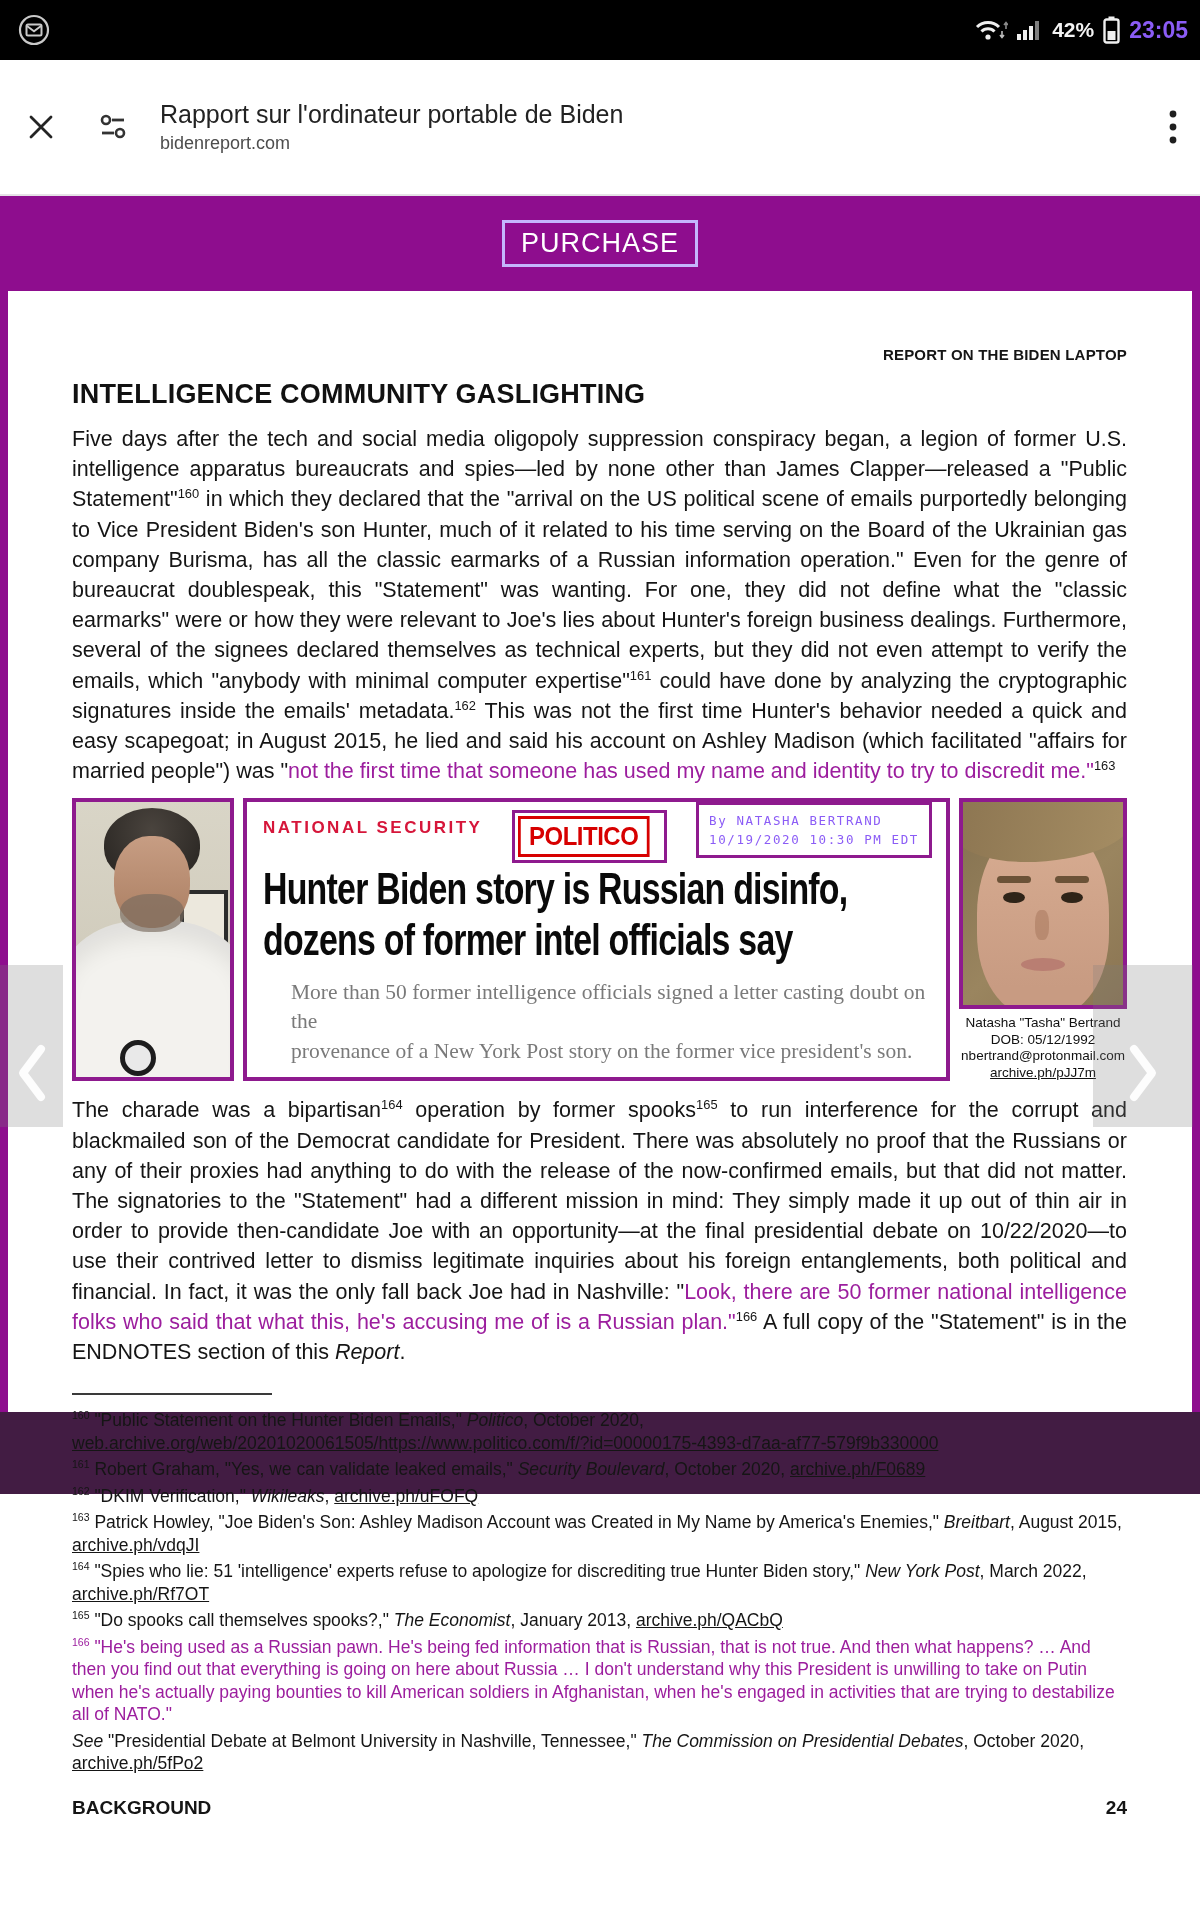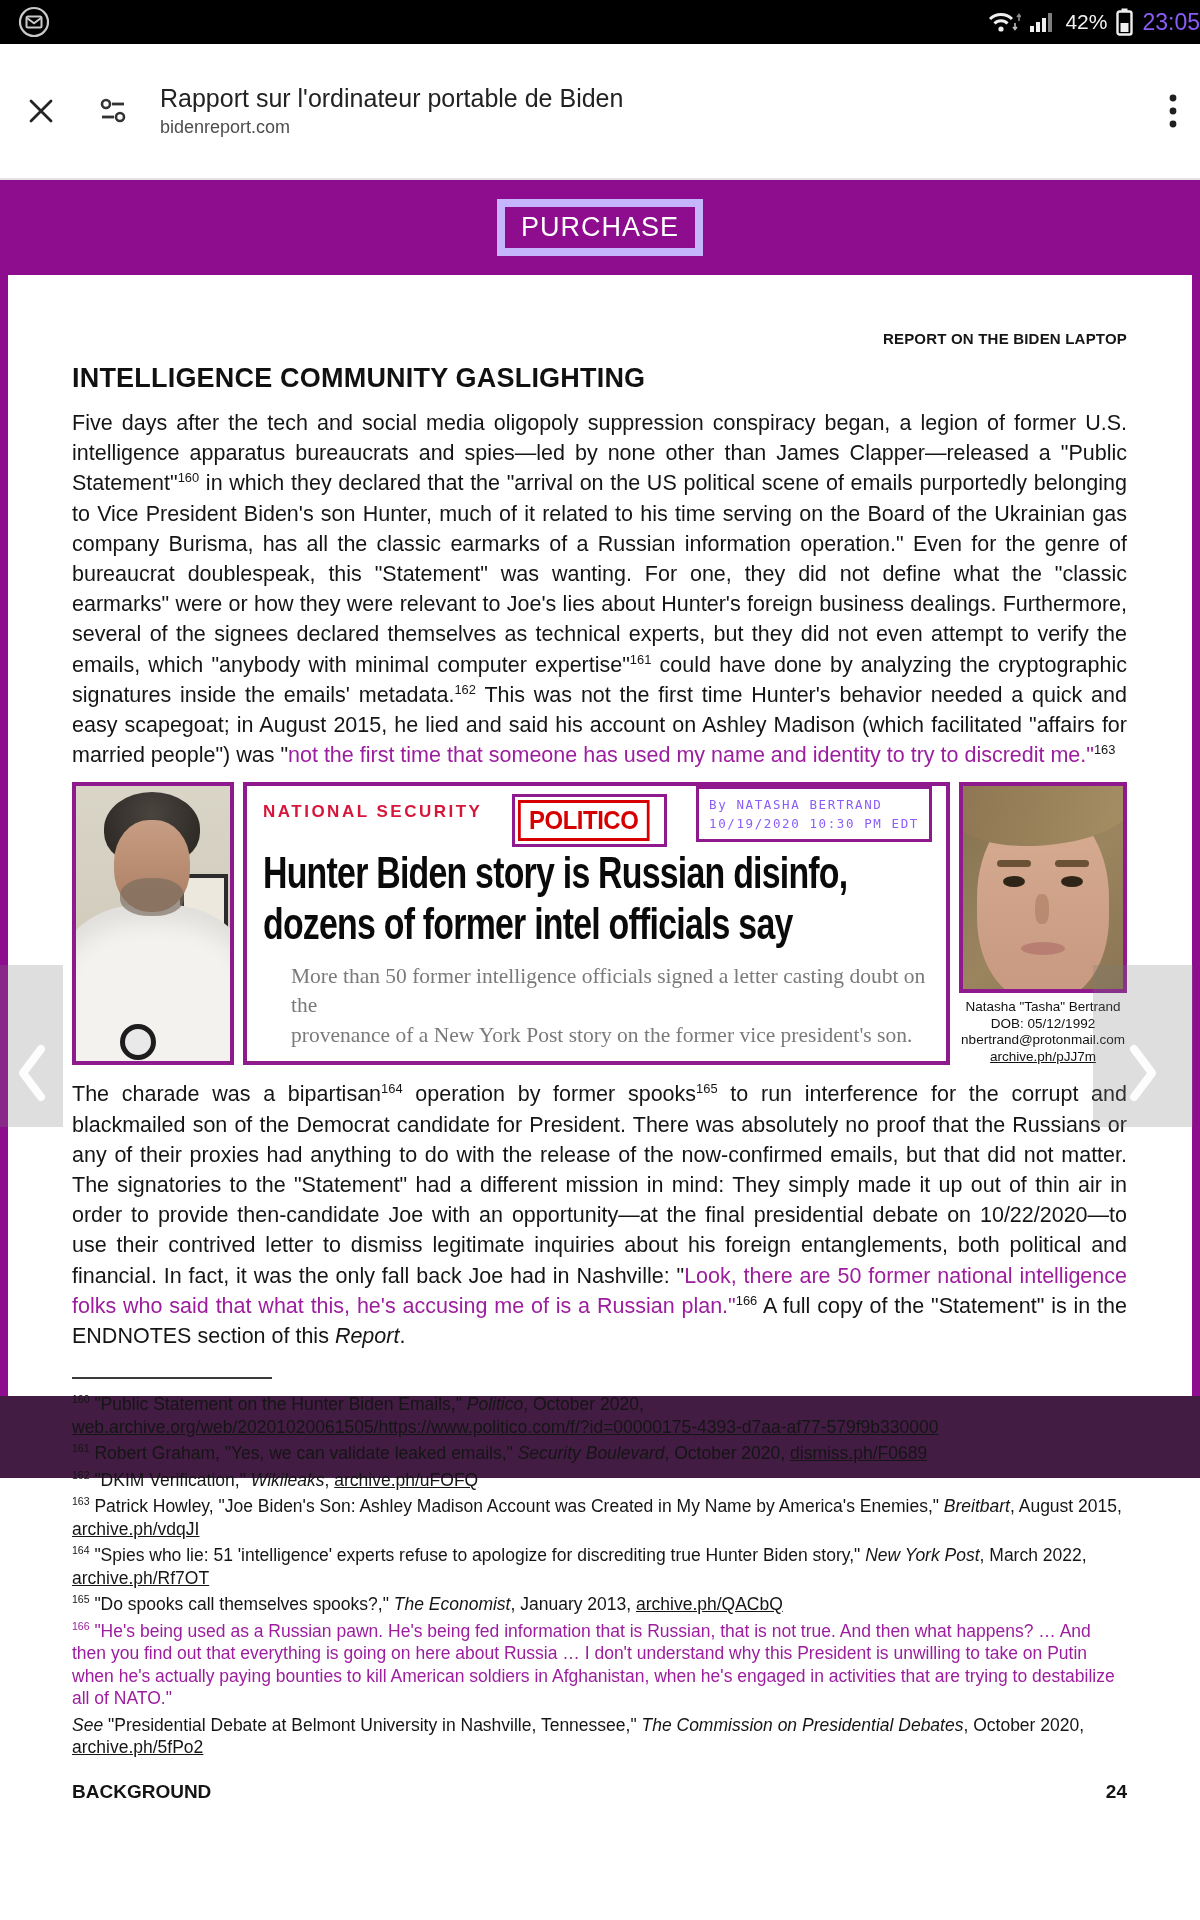--- a/index.html
+++ b/index.html
@@ -1,37 +1,37 @@
 <!DOCTYPE html>
 <html><head>
 <meta charset="utf-8">
 <style>
   html,body{margin:0;padding:0;}
   body{width:1200px;height:1920px;overflow:hidden;position:relative;
        font-family:"Liberation Sans",sans-serif;background:#fff;}
 
   
-  .status-bar{height:44px;background:#000;display:flex;align-items:center;
-              justify-content:space-between;padding:0 0 0 16px;box-sizing:border-box;}
+  .status-bar{height:60px;background:#000;display:flex;align-items:center;
+              justify-content:space-between;padding:0 12px 0 16px;box-sizing:border-box;font-weight:bold;}
   .sb-right{display:flex;align-items:center;gap:9px;}
   .sb-text{color:#f3f3f3;font-size:21px;}
   .sb-time{color:#8b5cf6;font-size:23px;}
 
   
   .browser-header{height:136px;background:#fff;display:flex;align-items:center;
                   border-bottom:2px solid #e5e2e6;box-sizing:border-box;padding:0 20px 0 26px;}
   .bh-title-wrap{flex:1;margin-left:28px;overflow:hidden;}
   .bh-title{font-size:25px;color:#222;white-space:nowrap;}
   .bh-url{font-size:18px;color:#4d4d4d;margin-top:4px;}
   .icon-btn{display:flex;align-items:center;justify-content:center;}
   .tune-icon{margin-left:42px;}
 
   
   .banner{height:95px;background:#8e0d8e;display:flex;align-items:center;justify-content:center;}
-  .purchase-btn{border:8px solid #c4b5fd;color:#fff;font-size:27px;letter-spacing:1px;
+  .purchase-btn{border:3px solid #c4b5fd;color:#fff;font-size:27px;letter-spacing:1px;
                 padding:5px 16px;background:transparent;font-family:"Liberation Sans",sans-serif;}
 
   
   .page-wrap{background:#8e0d8e;padding:0 8px;}
   .page{background:#fff;height:1121px;box-sizing:border-box;
         padding:55px 65px 0 64px;color:#151515;}
   .report-tag{text-align:right;font-size:15px;font-weight:bold;letter-spacing:.2px;}
   h1.doc-heading{font-size:27px;margin:16px 0 12px;letter-spacing:.2px;color:#111;}
   p.body{font-size:21.5px;line-height:30.2px;text-align:justify;margin:14px 0 0;}
   .seg-sup{vertical-align:super;font-size:0.60em;line-height:0;}
@@ -233,21 +233,21 @@
           <div class="u">archive.ph/pJJ7m</div>
         </div>
       </div>
     </div>
 
     <p class="body"><span>The charade was a bipartisan</span><span class="seg-sup">164</span><span> operation by former spooks</span><span class="seg-sup">165</span><span> to run interference for the corrupt and blackmailed son of the Democrat candidate for President. There was absolutely no proof that the Russians or any of their proxies had anything to do with the release of the now-confirmed emails, but that did not matter. The signatories to the "Statement" had a different mission in mind: They simply made it up out of thin air in order to provide then-candidate Joe with an opportunity—at the final presidential debate on 10/22/2020—to use their contrived letter to dismiss legitimate inquiries about his foreign entanglements, both political and financial. In fact, it was the only fall back Joe had in Nashville: "</span><span class="seg-purple">Look, there are 50 former national intelligence folks who said that what this, he's accusing me of is a Russian plan."</span><span class="seg-sup">166</span><span> A full copy of the "Statement" is in the ENDNOTES section of this </span><span class="seg-italic">Report</span><span>.</span></p>
 
     <hr class="fnsep">
 
     <p class="fn"><span class="seg-sup">160</span><span> "Public Statement on the Hunter Biden Emails," </span><span class="seg-italic">Politico</span><span>, October 2020, </span><span class="seg-link">web.archive.org/web/20201020061505/https://www.politico.com/f/?id=00000175-4393-d7aa-af77-579f9b330000</span></p>
-    <p class="fn"><span class="seg-sup">161</span><span> Robert Graham, "Yes, we can validate leaked emails," </span><span class="seg-italic">Security Boulevard</span><span>, October 2020, </span><span class="seg-link">dismiss.ph/F0689</span></p>
+    <p class="fn"><span class="seg-sup">161</span><span> Robert Graham, "Yes, we can validate leaked emails," </span><span class="seg-italic">Security Boulevard</span><span>, October 2020, </span><span class="seg-link">archive.ph/F0689</span></p>
     <p class="fn"><span class="seg-sup">162</span><span> "DKIM Verification," </span><span class="seg-italic">Wikileaks</span><span>, </span><span class="seg-link">archive.ph/uFOFQ</span></p>
     <p class="fn"><span class="seg-sup">163</span><span> Patrick Howley, "Joe Biden's Son: Ashley Madison Account was Created in My Name by America's Enemies," </span><span class="seg-italic">Breitbart</span><span>, August 2015, </span><span class="seg-link">archive.ph/vdqJI</span></p>
     <p class="fn"><span class="seg-sup">164</span><span> "Spies who lie: 51 'intelligence' experts refuse to apologize for discrediting true Hunter Biden story," </span><span class="seg-italic">New York Post</span><span>, March 2022, </span><span class="seg-link">archive.ph/Rf7OT</span></p>
     <p class="fn"><span class="seg-sup">165</span><span> "Do spooks call themselves spooks?," </span><span class="seg-italic">The Economist</span><span>, January 2013, </span><span class="seg-link">archive.ph/QACbQ</span></p>
     <p class="fn fn-purple"><span class="seg-sup">166</span><span> "He's being used as a Russian pawn. He's being fed information that is Russian, that is not true. And then what happens? … And then you find out that everything is going on here about Russia … I don't understand why this President is unwilling to take on Putin when he's actually paying bounties to kill American soldiers in Afghanistan, when he's engaged in activities that are trying to destabilize all of NATO."</span></p>
     <p class="fn"><span class="seg-italic">See</span><span> "Presidential Debate at Belmont University in Nashville, Tennessee," </span><span class="seg-italic">The Commission on Presidential Debates</span><span>, October 2020, </span><span class="seg-link">archive.ph/5fPo2</span></p>
 
     <div class="bg-row">
       <span>BACKGROUND</span>
       <span>24</span>

